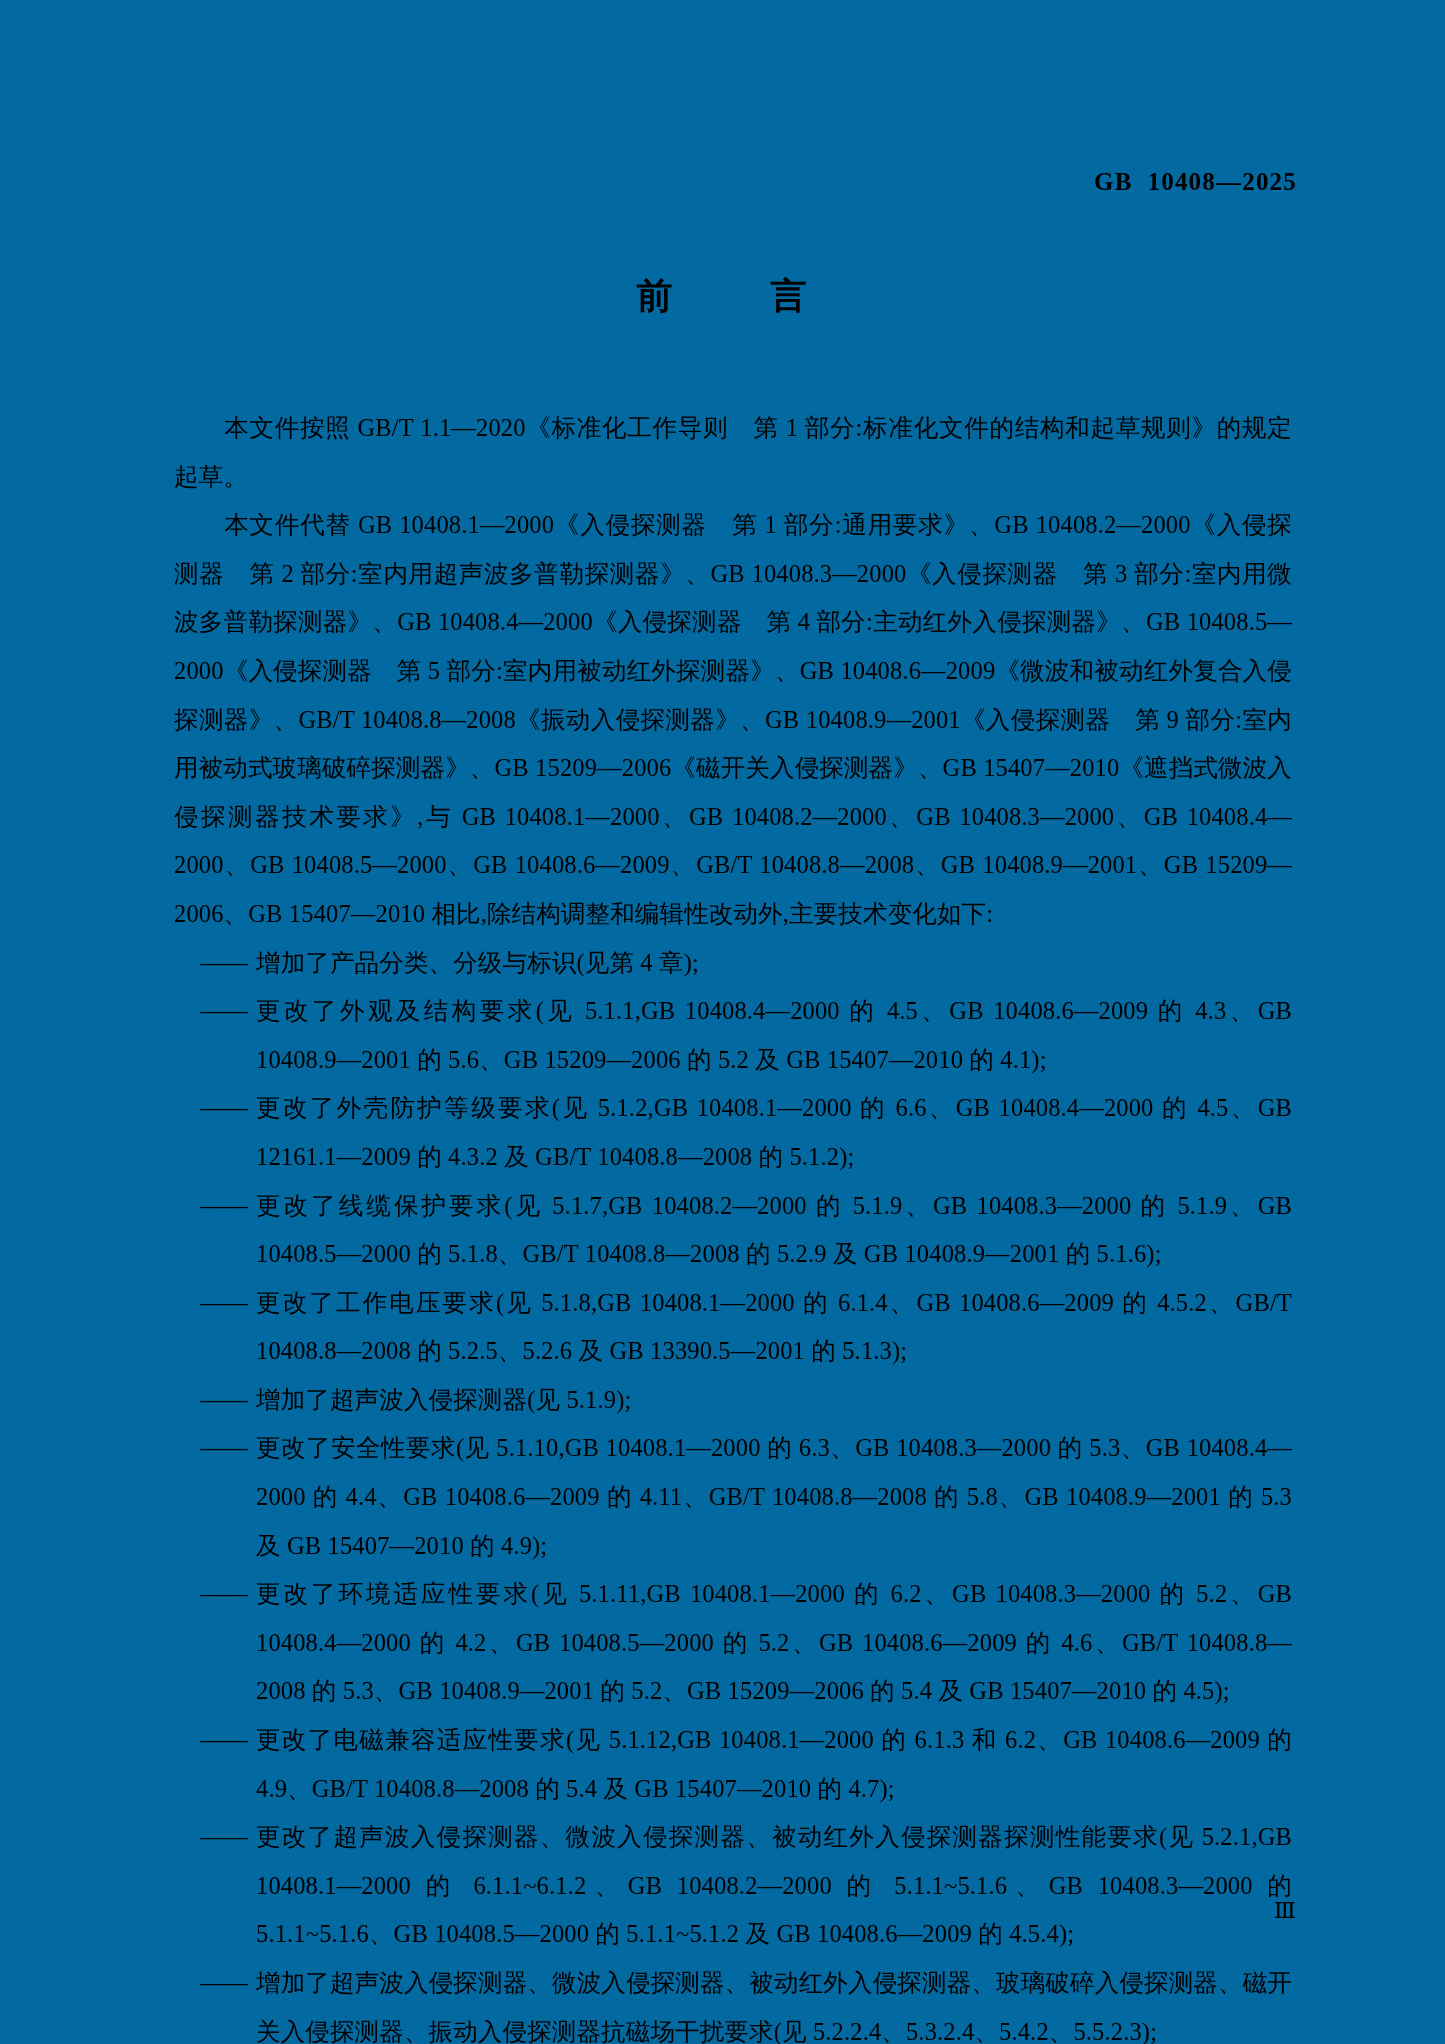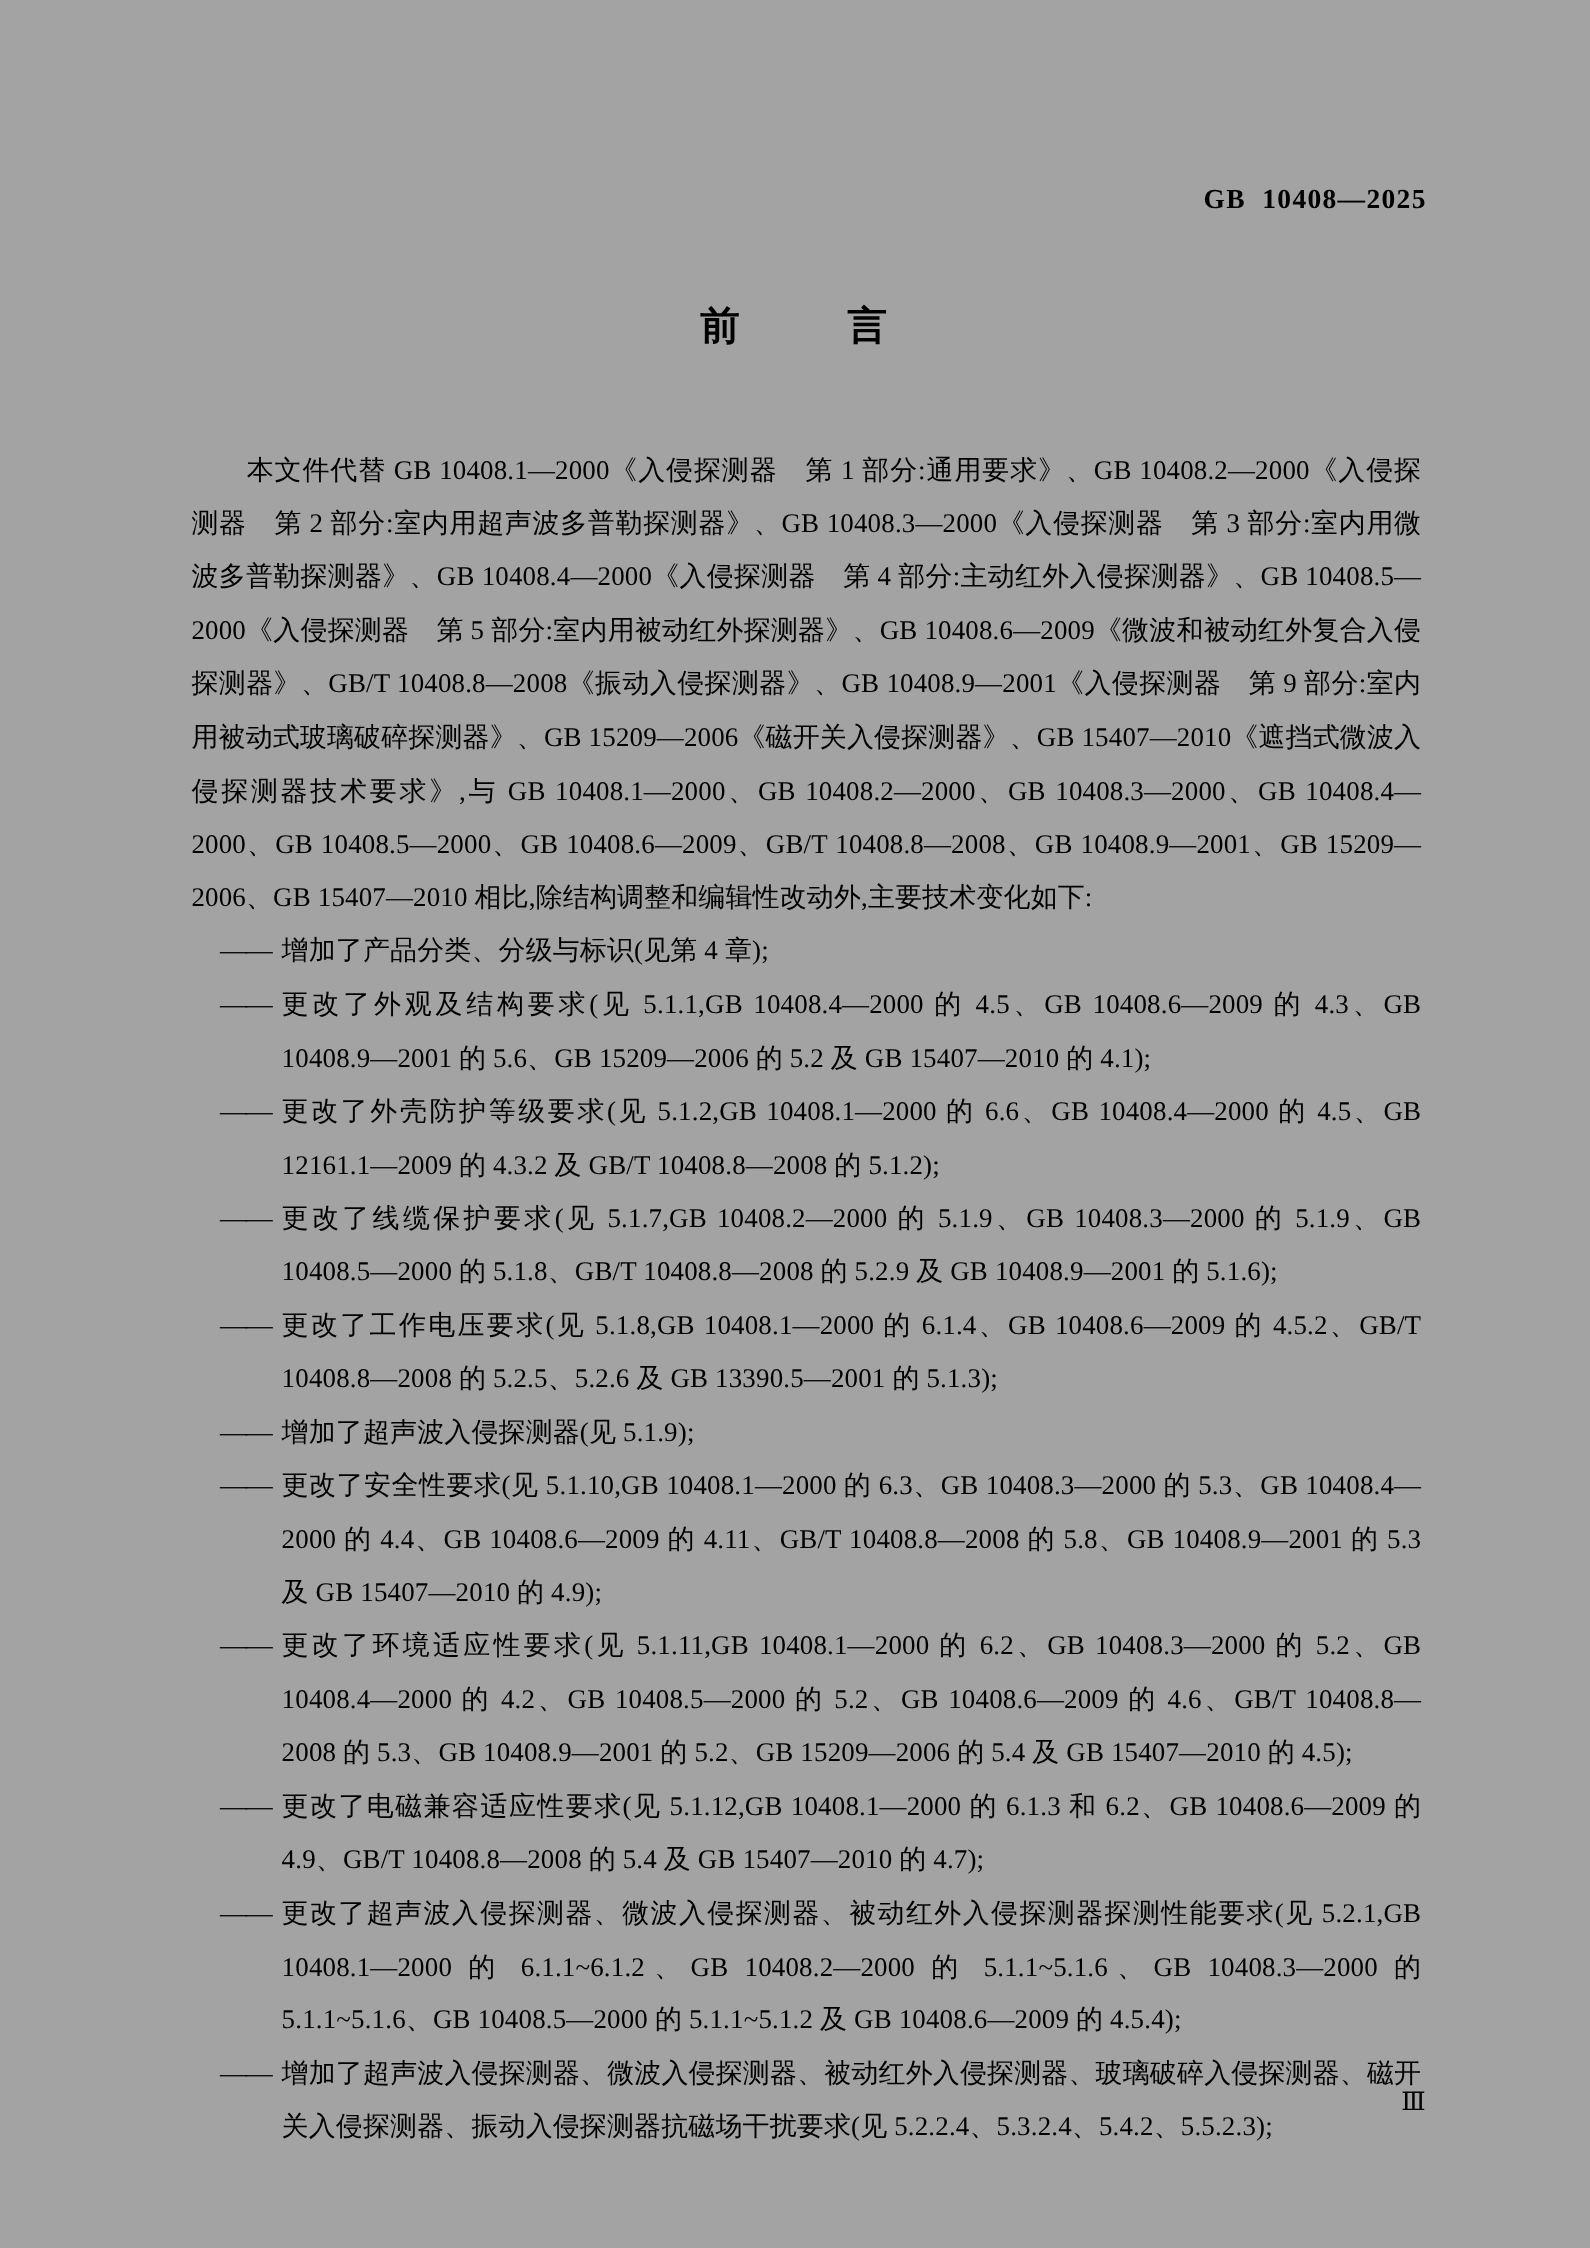--- a/index.html
+++ b/index.html
@@ -9,21 +9,21 @@
   }
   body {
     font-family: "Liberation Serif", "DejaVu Serif", serif;
     color: #000000;
   }
   .page {
     position: relative;
     width: 1445px;
     height: 2044px;
     margin: 0 auto;
-    background: #a3a3a3;
+    background: #0369a1;
     box-sizing: border-box;
     overflow: hidden;
   }
 
   
   .header {
     position: absolute;
     top: 168px;
     left: 150px;
     right: 148px;
@@ -114,20 +114,21 @@
 <div class="page">
 
   <div class="header">
     <span class="header-code">GB  10408—2025</span>
   </div>
 
   <div class="doc-title">前        言</div>
 
   <div class="content">
 
+    <p class="para indent">本文件按照 GB/T 1.1—2020《标准化工作导则　第 1 部分:标准化文件的结构和起草规则》的规定起草。</p>
 
     <p class="para indent">本文件代替 GB 10408.1—2000《入侵探测器　第 1 部分:通用要求》、GB 10408.2—2000《入侵探测器　第 2 部分:室内用超声波多普勒探测器》、GB 10408.3—2000《入侵探测器　第 3 部分:室内用微波多普勒探测器》、GB 10408.4—2000《入侵探测器　第 4 部分:主动红外入侵探测器》、GB 10408.5—2000《入侵探测器　第 5 部分:室内用被动红外探测器》、GB 10408.6—2009《微波和被动红外复合入侵探测器》、GB/T 10408.8—2008《振动入侵探测器》、GB 10408.9—2001《入侵探测器　第 9 部分:室内用被动式玻璃破碎探测器》、GB 15209—2006《磁开关入侵探测器》、GB 15407—2010《遮挡式微波入侵探测器技术要求》,与 GB 10408.1—2000、GB 10408.2—2000、GB 10408.3—2000、GB 10408.4—2000、GB 10408.5—2000、GB 10408.6—2009、GB/T 10408.8—2008、GB 10408.9—2001、GB 15209—2006、GB 15407—2010 相比,除结构调整和编辑性改动外,主要技术变化如下:</p>
 
     <div>
 
       <p class="dash-item">
         <span class="dash">——</span><span>增加了产品分类、分级与标识(见第 4 章);</span>
       </p>
 
       <p class="dash-item">

